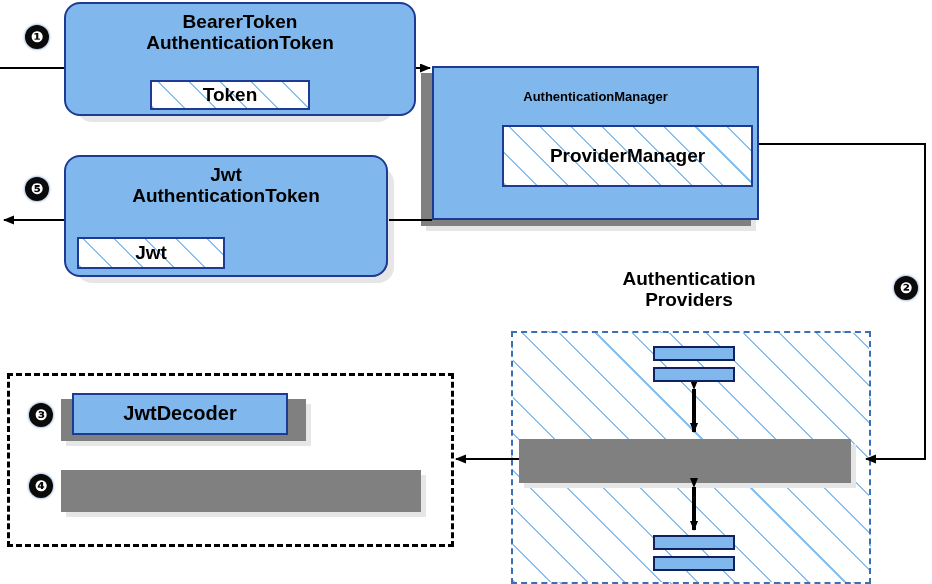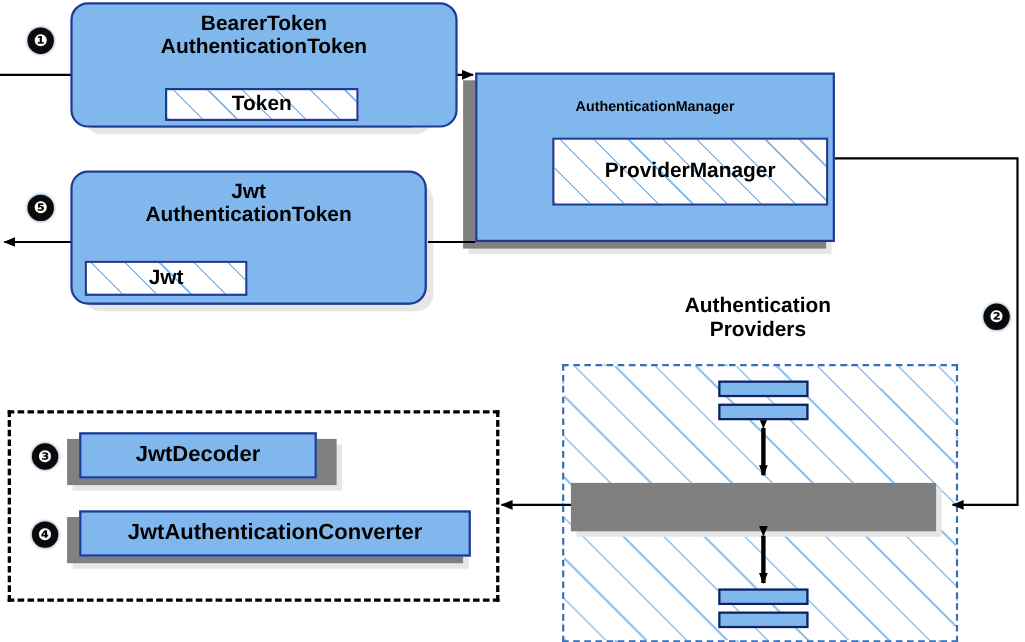--- a/index.html
+++ b/index.html
@@ -88,21 +88,21 @@
   </svg>
 
   <div class="shadow light cardshadow" style="left:76px;top:14px;width:318px;height:108px;"></div>
   <div class="shadow dark cardshadow" style="left:70px;top:8px;width:318px;height:108px;"></div>
   <div class="node card" style="left:64px;top:2px;width:352px;height:114px;">
     <div class="title">
       <span>BearerToken</span><br>
       <span>AuthenticationToken</span>
     </div>
   </div>
-  <div class="slot" style="left:150px;top:80px;width:176px;height:30px;">Token</div>
+  <div class="slot" style="left:150px;top:80px;width:160px;height:30px;">Token</div>
   <div class="badge" style="left:25px;top:25px;">❶</div>
 
   <div class="shadow light" style="left:426px;top:78px;width:330px;height:153px;"></div>
   <div class="shadow dark" style="left:421px;top:73px;width:330px;height:153px;"></div>
   <div class="node" style="left:432px;top:66px;width:327px;height:154px;align-items:flex-start;">
     <div style="width:100%;padding-top:22px;font-size:13px;">AuthenticationManager</div>
   </div>
   <div class="slot" style="left:470px;top:125px;width:251px;height:62px;margin-left:32px;">ProviderManager</div>
 
   <div class="shadow light cardshadow" style="left:76px;top:167px;width:318px;height:116px;"></div>
@@ -136,16 +136,15 @@
 
   <div class="dotbox" style="left:7px;top:373px;width:447px;height:174px;"></div>
 
   <div class="shadow light" style="left:66px;top:404px;width:245px;height:42px;"></div>
   <div class="shadow dark" style="left:61px;top:399px;width:245px;height:42px;"></div>
   <div class="node" style="left:72px;top:393px;width:216px;height:42px;font-size:20px;">JwtDecoder</div>
   <div class="badge" style="left:29px;top:403px;">❸</div>
 
   <div class="shadow light" style="left:66px;top:475px;width:360px;height:42px;"></div>
   <div class="shadow dark" style="left:61px;top:470px;width:360px;height:42px;"></div>
-  <div class="node" style="left:72px;top:464px;width:356px;height:42px;font-size:20px;">JwtAuthenticationConverter</div>
   <div class="badge" style="left:29px;top:474px;">❹</div>
 
 </div>
 
 </body></html>

